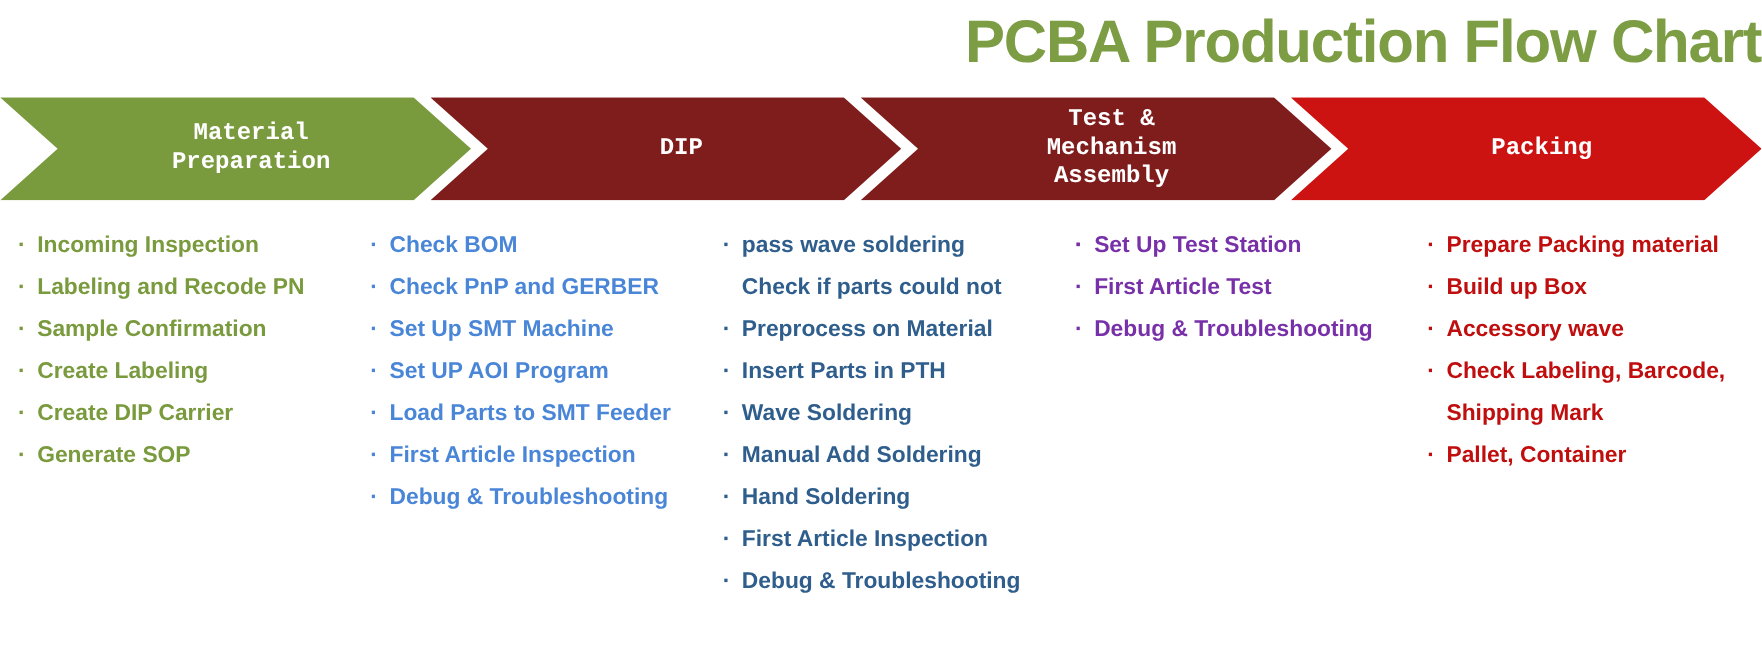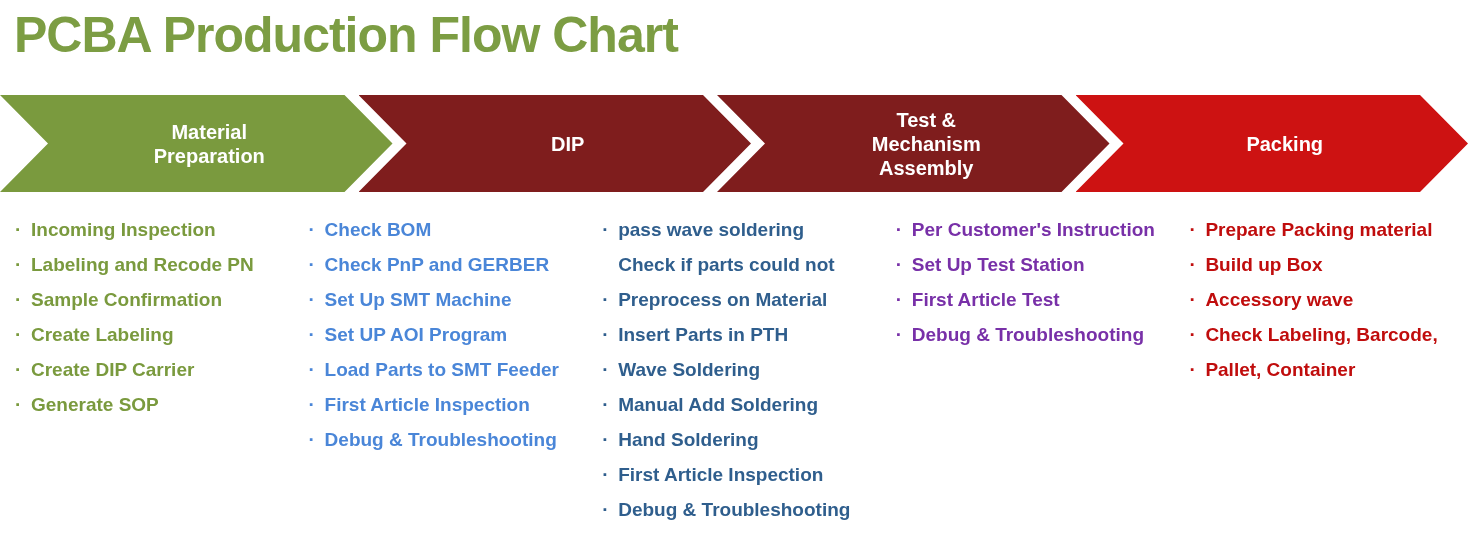--- a/index.html
+++ b/index.html
@@ -13,23 +13,24 @@
   }
   .title {
     margin: 8px 0 0 14px;
     font-size: 50px;
     line-height: 55px;
     letter-spacing: -1px;
     white-space: nowrap;
   }
   .arrows {
     display: flex;
-    height: 97px;
-    margin-top: 32px;
+    height: 86px;
+    margin-top: 18px;
     width: 1468px;
+    font-family: Liberation Mono, monospace;
   }
   .arrow {
     flex: 1;
     clip-path: polygon(0 0, calc(100% - 48px) 0, 100% 50%, calc(100% - 48px) 100%, 0 100%, 48px 50%);
     display: flex;
     align-items: center;
     justify-content: center;
   }
   .arrow + .arrow { margin-left: -34px; }
   .arrow-label {
@@ -59,21 +60,21 @@
     position: absolute;
     left: 5px;
     top: 0;
     font-size: 19px;
   }
   .line { white-space: nowrap; }
 </style>
 </head>
 <body>
 
-<h1 class="title" style="color: rgb(124, 157, 67);">PCBA Production Flow Chart</h1>
+<h1 class="title" style="color: rgb(124, 157, 67); text-align: right;">PCBA Production Flow Chart</h1>
 
 <div class="arrows">
     <div class="arrow" style="background: rgb(122, 154, 62);">
       <div class="arrow-label">
         <div class="line">Material</div>
         <div class="line">Preparation</div>
       </div>
     </div>
     <div class="arrow" style="background: #7f1d1d;">
       <div class="arrow-label">
@@ -182,21 +183,20 @@
         <div class="line">First Article Inspection</div>
       </div>
       <div class="item">
         <span class="bullet">·</span>
         <div class="line">Debug &amp; Troubleshooting</div>
       </div>
     </div>
     <div class="col" style="color: rgb(120, 48, 168);">
       <div class="item">
         <span class="bullet">·</span>
-        <div class="line">Per Customer's Instruction</div>
       </div>
       <div class="item">
         <span class="bullet">·</span>
         <div class="line">Set Up Test Station</div>
       </div>
       <div class="item">
         <span class="bullet">·</span>
         <div class="line">First Article Test</div>
       </div>
       <div class="item">
@@ -213,19 +213,20 @@
         <span class="bullet">·</span>
         <div class="line">Build up Box</div>
       </div>
       <div class="item">
         <span class="bullet">·</span>
         <div class="line">Accessory wave</div>
       </div>
       <div class="item">
         <span class="bullet">·</span>
         <div class="line">Check Labeling, Barcode,</div>
+        <div class="line">Shipping Mark</div>
       </div>
       <div class="item">
         <span class="bullet">·</span>
         <div class="line">Pallet, Container</div>
       </div>
     </div>
   </div>
 
 </body></html>

